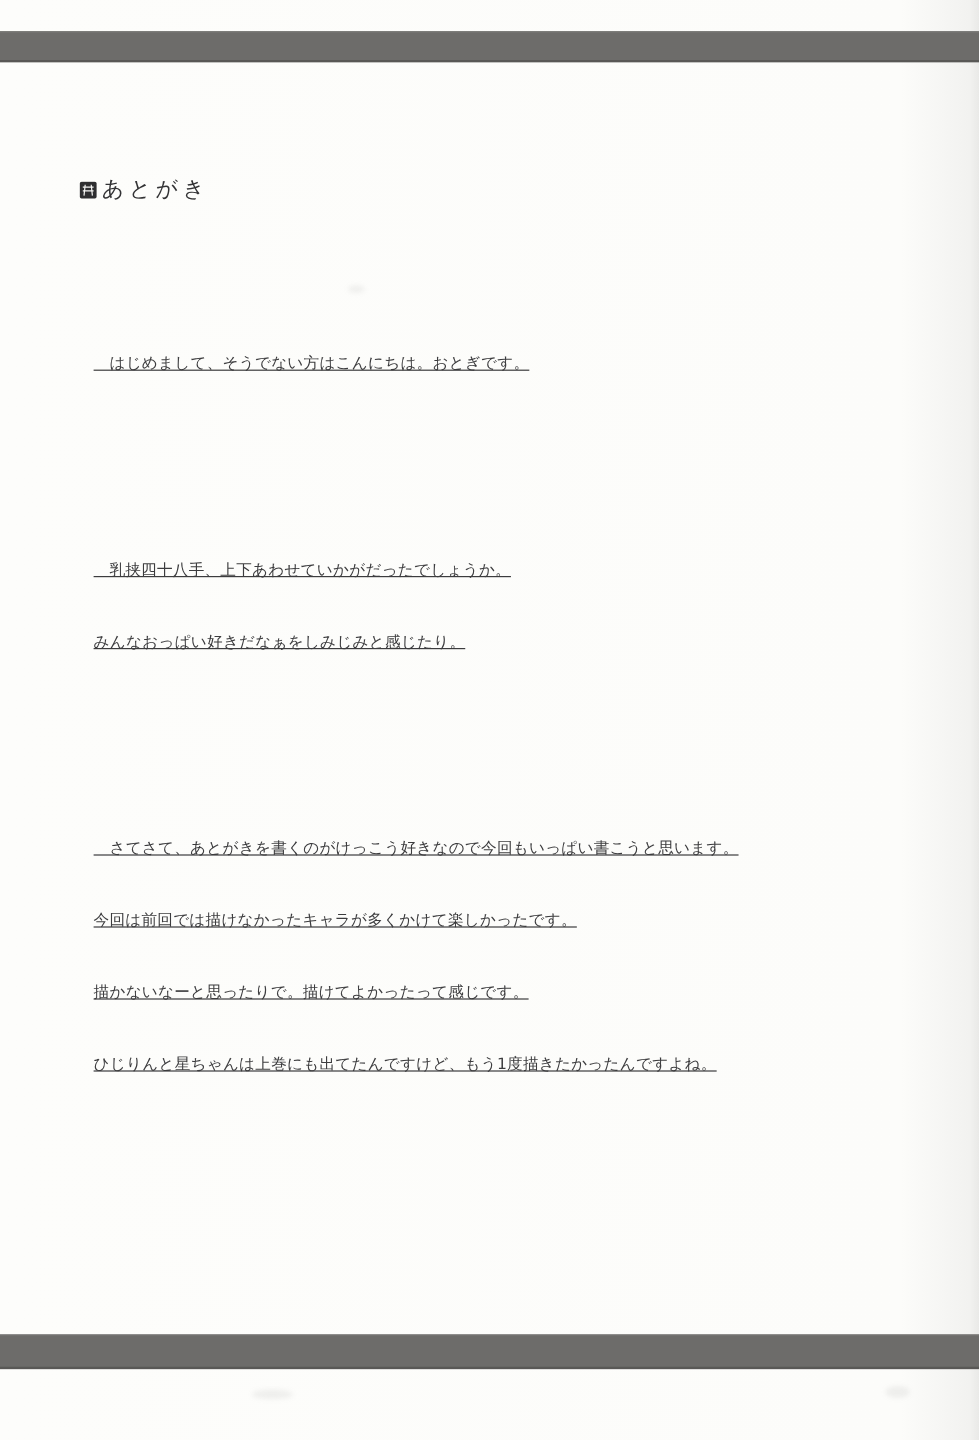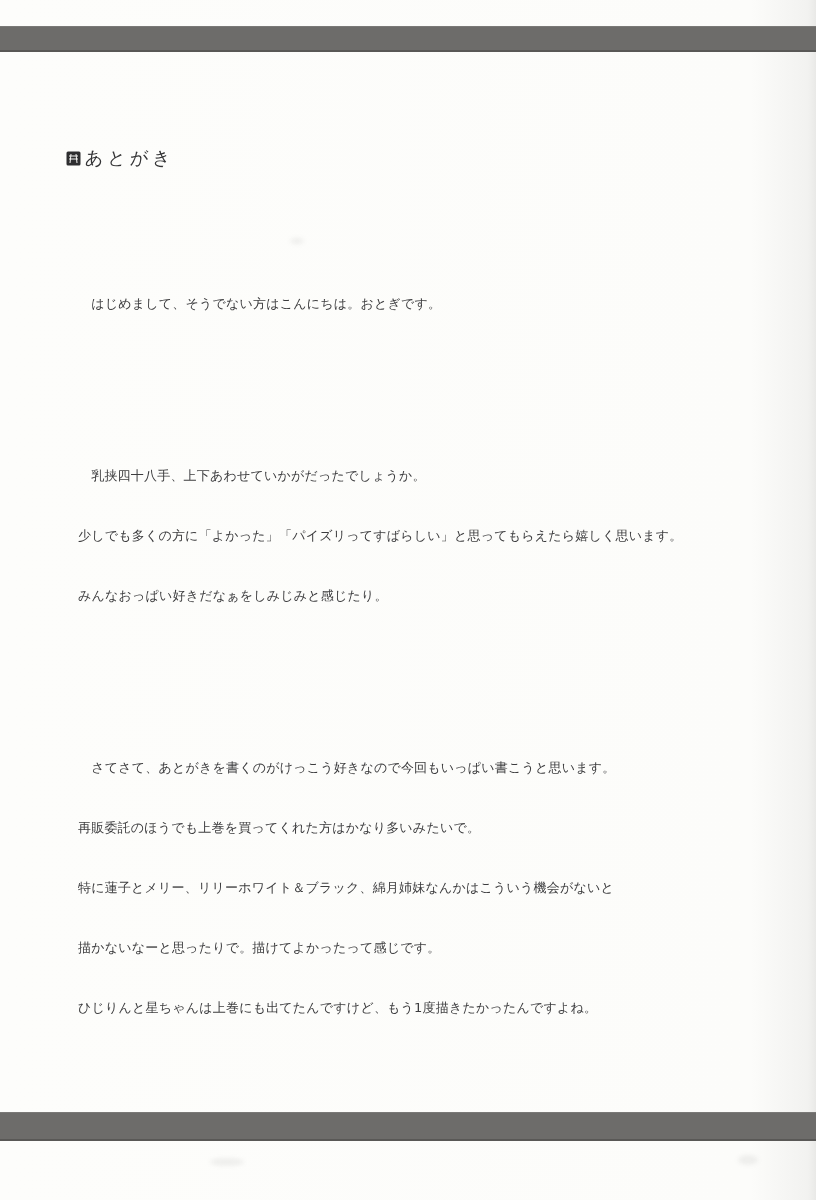--- a/index.html
+++ b/index.html
@@ -54,21 +54,21 @@
     height: 15px;
     flex: 0 0 auto;
   }
   .heading-text {
     font-size: 18px;
     letter-spacing: 4px;
     color: #333335;
     transform: skewX(-2deg);
   }
   .para { margin: 0 0 12px 0; }
-  .line { min-height: 20px; }
+  .line { min-height: 20px; text-decoration: underline; }
   
   .smudge {
     position: absolute;
     background: rgba(120,120,118,0.10);
     border-radius: 50%;
     filter: blur(2px);
   }
   .smudge-a { left: 210px; top: 1158px; width: 34px; height: 8px; }
   .smudge-b { left: 738px; top: 1155px; width: 20px; height: 10px; }
   .smudge-c { left: 290px; top: 238px;  width: 14px; height: 6px; }
@@ -91,28 +91,26 @@
       </span>
       <span class="heading-text">あとがき</span>
     </div>
 
     <div class="para">
       <div class="line">　はじめまして、そうでない方はこんにちは。おとぎです。</div>
     </div>
 
     <div class="para">
       <div class="line">　乳挟四十八手、上下あわせていかがだったでしょうか。</div>
-      <div class="line">少しでも多くの方に「よかった」「パイズリってすばらしい」と思ってもらえたら嬉しく思います。</div>
       <div class="line">みんなおっぱい好きだなぁをしみじみと感じたり。</div>
     </div>
 
     <div class="para">
       <div class="line">　さてさて、あとがきを書くのがけっこう好きなので今回もいっぱい書こうと思います。</div>
-      <div class="line">再販委託のほうでも上巻を買ってくれた方はかなり多いみたいで。</div>
-      <div class="line">特に蓮子とメリー、リリーホワイト＆ブラック、綿月姉妹なんかはこういう機会がないと</div>
+      <div class="line">今回は前回では描けなかったキャラが多くかけて楽しかったです。</div>
       <div class="line">描かないなーと思ったりで。描けてよかったって感じです。</div>
       <div class="line">ひじりんと星ちゃんは上巻にも出てたんですけど、もう1度描きたかったんですよね。</div>
       
       
       
       
       
     </div>
 
     

